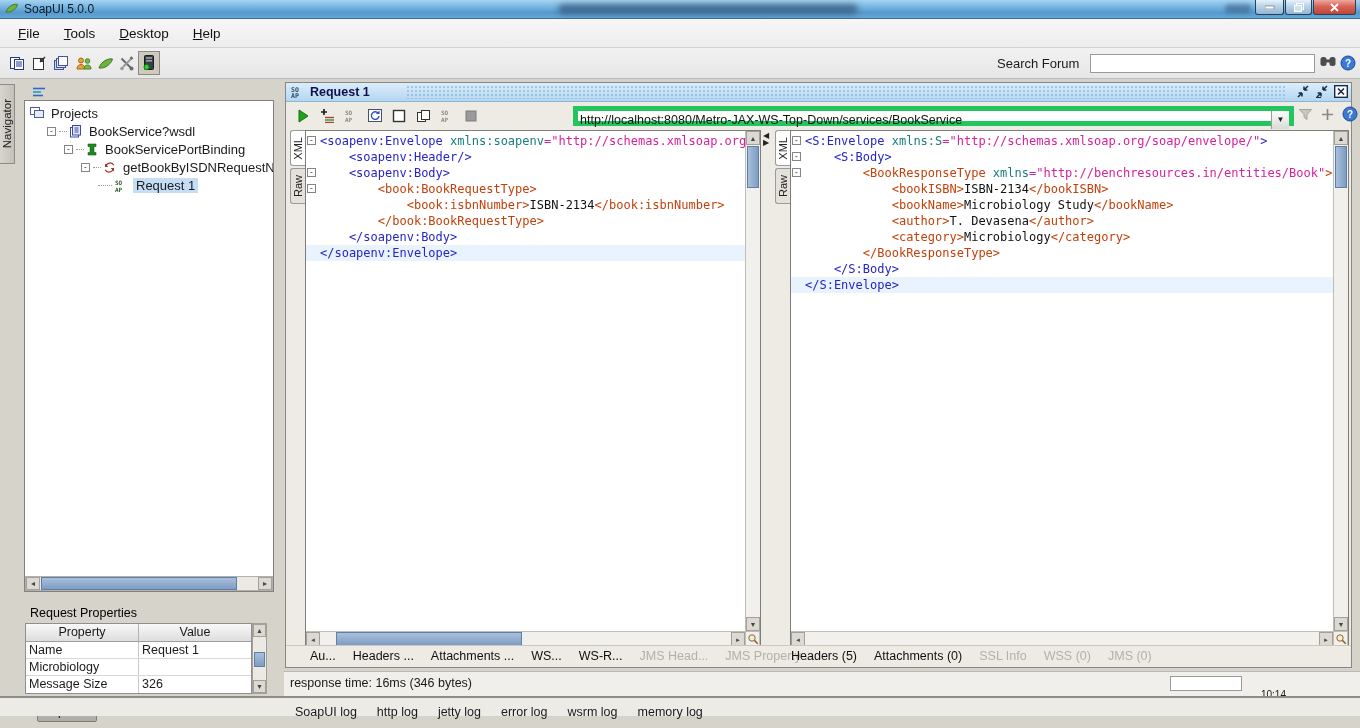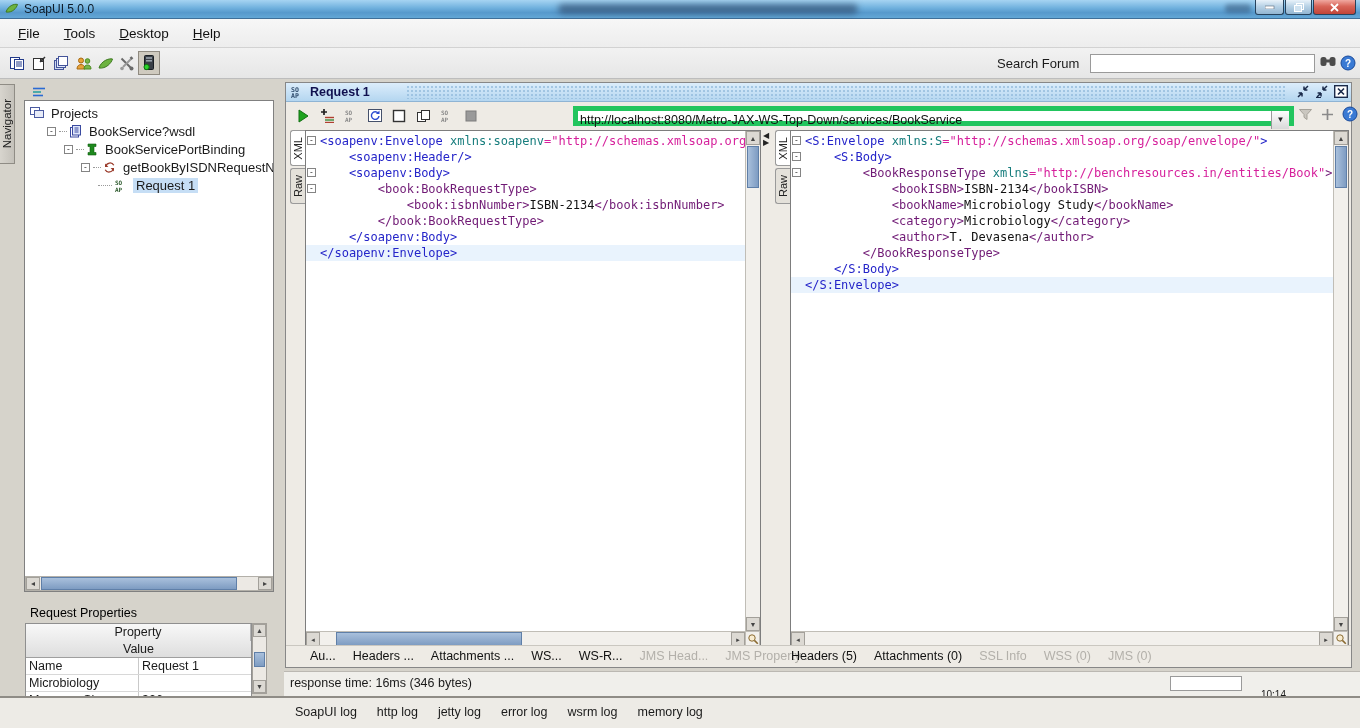--- a/index.html
+++ b/index.html
@@ -56,22 +56,22 @@
   .tree-label.selected { background:#c6def5; }
   .hscroll { position:absolute; background:#ece9e4; border:1px solid #b3b0a9; }
   .sb-arrow { position:absolute; width:14px; height:100%; background:#dcd9d3; border:1px solid #a3a09a;
     font-size:8px; color:#444; text-align:center; line-height:12px; top:0; }
   .sb-thumb-h { position:absolute; top:0; height:100%; background:linear-gradient(#a9c0dc,#7e9cc2);
     border:1px solid #5f7fa8; }
   #tree-hscroll { left:25px; top:576px; width:248px; height:15px; }
 
   #props-title { left:30px; top:606px; font-size:12.5px; color:#000000; }
   #props-table { left:25px; top:623px; width:227px; border:1px solid #8f8f8f; background:#fff; }
-  .pt-header { display:flex; height:34px; background:linear-gradient(#f8f8f8,#dedede);
-    border-bottom:1px solid #9f9f9f; font-size:12.5px;flex-direction:column; }
+  .pt-header { display:flex; height:18px; background:linear-gradient(#f8f8f8,#dedede);
+    border-bottom:1px solid #9f9f9f; font-size:12.5px; }
   .pt-header div { flex:1; text-align:center; border-right:1px solid #b5b5b5; line-height:17px; }
   .pt-row { display:flex; height:17px; font-size:12.5px; border-bottom:1px solid #d8d8d8; }
   .pt-row .k { width:113px; border-right:1px solid #c9c9c9; padding:1px 3px; }
   .pt-row .v { flex:1; padding:1px 3px; }
   #props-vscroll { left:252px; top:623px; width:15px; height:71px; background:#ece9e4; border:1px solid #a3a09a; }
   .vsb-btn { position:absolute; left:0; width:100%; height:13px; background:#dcd9d3; border:1px solid #a3a09a;
     font-size:7px; color:#444; text-align:center; line-height:12px; }
   #props-vthumb { position:absolute; left:1px; top:28px; width:11px; height:15px;
     background:linear-gradient(#a9c0dc,#7e9cc2); border:1px solid #5f7fa8; }
   #properties-button { left:37px; top:700px; width:60px; height:22px; background:linear-gradient(#c9c6bf,#aeaba4);
@@ -105,21 +105,21 @@
   .vtab span { writing-mode:vertical-rl; transform:rotate(180deg); font-size:11px; color:#222; }
   .vtab.active { background:#fff; }
   .vtab.xml { height:36px; } .vtab.raw { height:36px; }
   .editor { position:absolute; left:15px; right:0; top:0; bottom:0; border:1px solid #7d7d7d; background:#fff; }
   .codearea { position:absolute; left:0; top:0; right:15px; bottom:15px; overflow:hidden; padding-top:2px;
     font:12px/16px "DejaVu Sans Mono",monospace; }
   .cl { position:relative; height:16px; padding-left:14px; white-space:pre; }
   .cl.hl { background:#e9f3fd; }
   .foldbox { position:absolute; left:1px; top:3px; width:9px; height:9px; border:1px solid #848484;
     background:#fff; font:8px/7px "DejaVu Sans Mono",monospace; text-align:center; color:#333; }
-  .c-blue{color:#2525c9} .c-red{color:#701a75} .c-teal{color:#177d7d} .c-mag{color:#d6219c} .c-blk{color:#111}
+  .c-blue{color:#2525c9} .c-red{color:#c2410c} .c-teal{color:#177d7d} .c-mag{color:#d6219c} .c-blk{color:#111}
   .vscroll { position:absolute; right:0; top:0; width:15px; bottom:15px; background:#f2f0ec; border-left:1px solid #c0bdb6; }
   .vscroll .up { position:absolute; top:0; left:0; width:100%; height:14px; background:#dcd9d3; border:1px solid #a3a09a;
     font-size:7px; text-align:center; line-height:13px; color:#444; }
   .vscroll .down { position:absolute; bottom:0; left:0; width:100%; height:14px; background:#dcd9d3; border:1px solid #a3a09a;
     font-size:7px; text-align:center; line-height:13px; color:#444; }
   .vscroll .vthumb { position:absolute; left:1px; top:15px; width:12px; height:42px;
     background:linear-gradient(90deg,#a9c0dc,#7e9cc2); border:1px solid #5f7fa8; }
   .hscroll2 { position:absolute; left:0; right:15px; bottom:0; height:15px; background:#f2f0ec; border-top:1px solid #c0bdb6; }
   .hscroll2 .left { position:absolute; left:0; top:0; width:14px; height:14px; background:#dcd9d3; border:1px solid #a3a09a;
     font-size:7px; text-align:center; line-height:13px; color:#444; }
@@ -137,21 +137,21 @@
   #response-tabs { position:absolute; left:505px; top:3px; display:flex; gap:17px; white-space:nowrap; }
   .btab { color:#111; } .btab.disabled { color:#b3b0aa; }
 
   #status-row { left:284px; top:671px; width:1076px; height:25px; background:#f0efeb; border-top:1px solid #bbb8b2;
     font-size:12.5px; }
   #status-text { position:absolute; left:6px; top:4px; }
   #mem-box { position:absolute; right:118px; top:4px; width:72px; height:15px; background:#fff; border:1px solid #9a9a9a; }
   #mem-text { position:absolute; right:74px; top:4px; font-size:10px;margin-top:13px; }
 
   #bottom-divider { left:0; top:696px; width:1360px; height:2px; background:#8f8c86; }
-  #log-bar { left:0; top:698px; width:1360px; height:30px; background:#edebe6; }
+  #log-bar { left:0; top:698px; width:1360px; height:18px; background:#edebe6; }
   #log-tabs { position:absolute; left:295px; top:7px; display:flex; gap:20px; font-size:12.5px; }
 </style>
 </head>
 <body>
 
 <div id="titlebar" class="abs">
   <span class="app-icon"><svg width="15" height="14">
         <path d="M2 10C4 4 10 1.5 13.5 2.5c-1 3.5-5 8.5-11.5 7.5z" fill="#6cb33f" stroke="#3f7a22"></path>
       </svg></span>
   <span class="title-text">SoapUI 5.0.0</span>
@@ -497,22 +497,22 @@
           <span>Raw</span>
         </div>
     </div>
     <div class="editor">
       <div class="codearea" id="response-code">
           <div class="cl"><span class="foldbox">-</span><span class="c-blue">&lt;S:Envelope</span><span class="c-teal"> xmlns:S</span><span class="c-mag">="http://schemas.xmlsoap.org/soap/envelope/"</span><span class="c-blue">&gt;</span></div>
           <div class="cl"><span class="foldbox">-</span><span class="c-blue">    &lt;S:Body&gt;</span></div>
           <div class="cl"><span class="foldbox">-</span><span class="c-red">        &lt;BookResponseType</span><span class="c-teal"> xmlns</span><span class="c-mag">="http://benchresources.in/entities/Book"</span><span class="c-red">&gt;</span></div>
           <div class="cl"><span class="c-red">            &lt;bookISBN&gt;</span><span class="c-blk">ISBN-2134</span><span class="c-red">&lt;/bookISBN&gt;</span></div>
           <div class="cl"><span class="c-red">            &lt;bookName&gt;</span><span class="c-blk">Microbiology Study</span><span class="c-red">&lt;/bookName&gt;</span></div>
+          <div class="cl"><span class="c-red">            &lt;author&gt;</span><span class="c-blk">T. Devasena</span><span class="c-red">&lt;/author&gt;</span></div>
           <div class="cl"><span class="c-red">            &lt;category&gt;</span><span class="c-blk">Microbiology</span><span class="c-red">&lt;/category&gt;</span></div>
-          <div class="cl"><span class="c-red">            &lt;author&gt;</span><span class="c-blk">T. Devasena</span><span class="c-red">&lt;/author&gt;</span></div>
           <div class="cl"><span class="c-red">        &lt;/BookResponseType&gt;</span></div>
           <div class="cl"><span class="c-blue">    &lt;/S:Body&gt;</span></div>
           <div class="cl hl"><span class="c-blue">&lt;/S:Envelope&gt;</span></div>
         </div>
       <div class="vscroll">
         <div class="up">▲</div>
         <div class="vthumb"></div>
         <div class="down">▼</div>
       </div>
       <div class="hscroll2">

